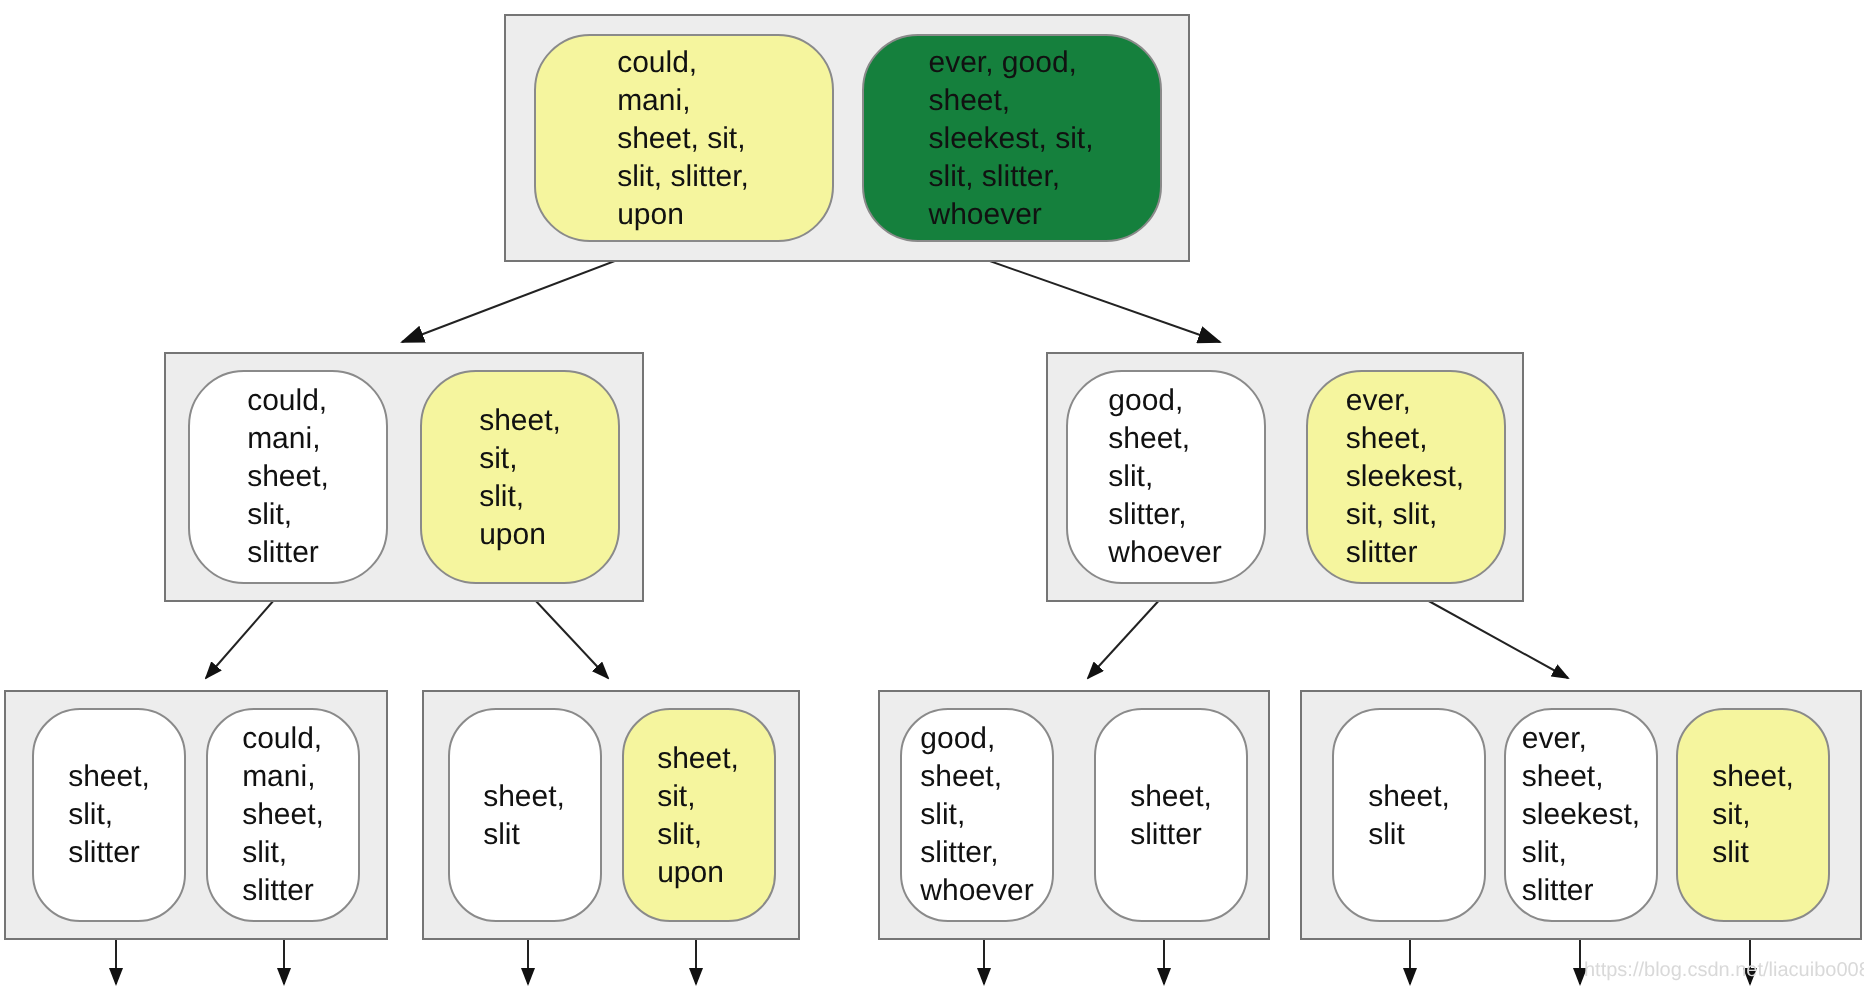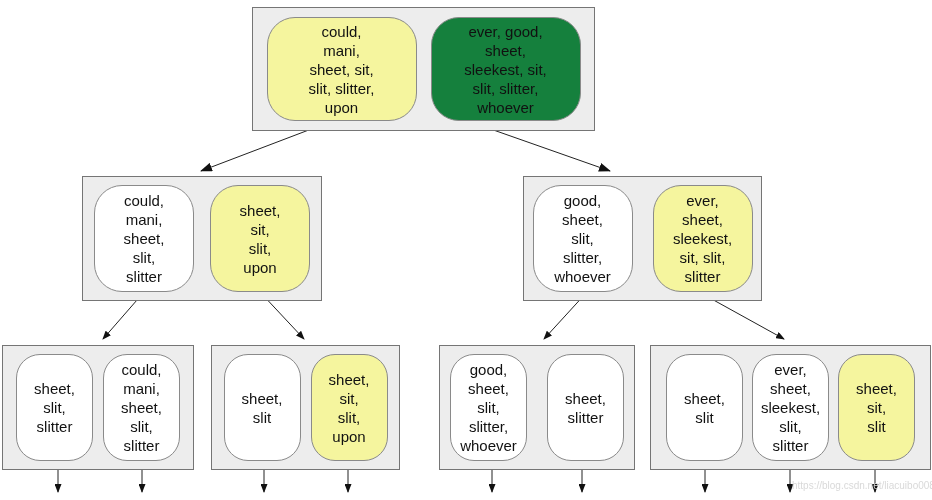--- a/index.html
+++ b/index.html
@@ -1,21 +1,21 @@
 <!DOCTYPE html>
 <html><head>
 <meta charset="utf-8">
 <style>
   html,body{margin:0;padding:0;background:#ffffff;}
   #canvas{position:relative;width:932px;height:500px;background:#ffffff;overflow:hidden;
           font-family:"Liberation Sans", sans-serif;}
   .container{position:absolute;background:#ededed;border:1px solid #757575;
              display:flex;align-items:center;justify-content:center;box-sizing:border-box;}
   .cell{border:1px solid #8a8a8a;border-radius:28px;background:#ffffff;
-        display:flex;align-items:center;justify-content:center;text-align:center;
+        display:flex;align-items:center;justify-content:center;
         white-space:pre-line;font-size:15px;line-height:19px;color:#111111;
         box-sizing:border-box;}
   .cell-root{width:150px;height:104px;}
   .cell-l2{width:100px;height:107px;}
   .cell-leaf{width:77px;height:107px;border-radius:24px;}
   .gap14{gap:14px;} .gap16{gap:16px;} .gap12{gap:20px;} .gap10{gap:10px;} .gap9{gap:9px;}
   #edges{position:absolute;left:0;top:0;width:932px;height:500px;pointer-events:none;}
   #watermark{position:absolute;left:792px;top:480px;width:140px;color:#d9d9d9;
              font-size:10px;white-space:nowrap;}
 </style>

